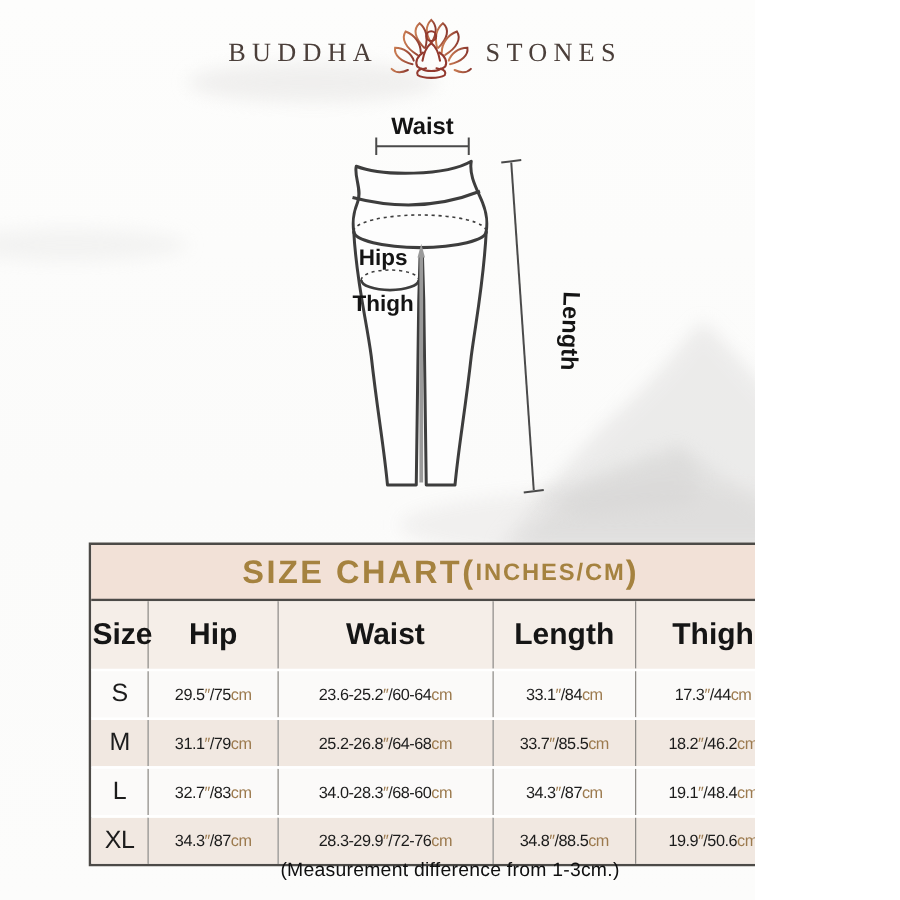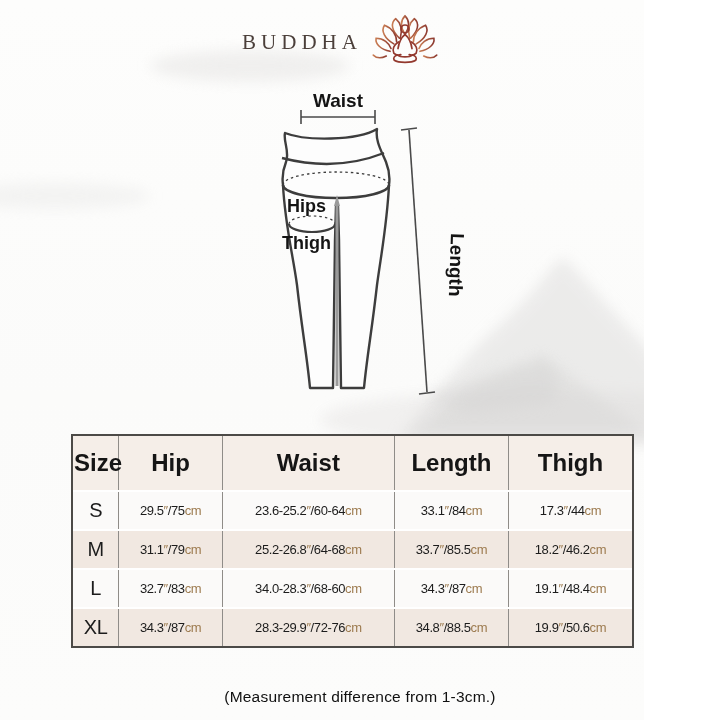--- a/index.html
+++ b/index.html
@@ -1,20 +1,19 @@
 <!DOCTYPE html>
 <html><head>
 <meta charset="utf-8">
 <style>
   html,body{margin:0;padding:0;}
   .page{
     position:relative;width:604px;height:720px;overflow:hidden;
     background:linear-gradient(180deg,#fdfdfc 0%,#fbfbfa 55%,#fcfcfb 100%);
     font-family:"Liberation Sans",sans-serif;
-    padding-left:40px;
   }
   
   .logo-row{
     position:absolute;top:12px;left:0;width:720px;height:60px;
     display:flex;align-items:center;justify-content:center;gap:10px;
     transform:translateX(-20px);
   }
   .brand-word{
     font-family:"Liberation Serif",serif;
     font-size:21px;letter-spacing:5px;color:#4b3f3a;font-weight:500;
@@ -101,20 +100,21 @@
       </g>
       <g fill="none" stroke="#93392e" stroke-width="1.8" stroke-linecap="round">
         <circle cx="35" cy="16" r="4.2"></circle>
         <path d="M35,22 C31,25 28.5,31 27.5,37"></path>
         <path d="M35,22 C39,25 41.5,31 42.5,37"></path>
         <path d="M28,30 C23,33 21,38 23,42 C25,44 28,44.5 30.5,43.5"></path>
         <path d="M42,30 C47,33 49,38 47,42 C45,44 42,44.5 39.5,43.5"></path>
         <path d="M27,44 C23.5,45 22,47 23.5,49.5 C28,52.5 42,52.5 46.5,49.5 C48,47 46.5,45 43,44 C40,46.5 30,46.5 27,44 Z"></path>
       </g>
     </svg>
+    <span class="brand-word">STONES</span>
   </div>
 
   <svg class="diagram-svg" viewBox="0 0 720 720">
 
     <g>
       <path d="M285,133
                C305,141 357,141 377,129
                C375,141 382,152 386,162 C390,172 390,178 389,185
                C387,225 381,255 377,285 C372,330 367,356 364,388
                L341,388 C340,340 340,290 339,240 L338,206
@@ -152,20 +152,25 @@
       <line x1="419" y1="394" x2="435" y2="392"></line>
     </g>
 
     <text class="diagram-label" x="338" y="107" font-size="19" text-anchor="middle">Waist</text>
     <text class="diagram-label" x="287" y="212" font-size="18">Hips</text>
     <text class="diagram-label" x="282" y="249" font-size="18">Thigh</text>
     <text class="diagram-label" font-size="19" transform="translate(451,233) rotate(92)">Length</text>
   </svg>
 
   <div class="chart-panel">
+    <div class="chart-title-band">
+      <span class="title-big">SIZE CHART(</span>
+        <span class="title-small">INCHES/CM</span>
+        <span class="title-big">)</span>
+    </div>
     <table class="size-table">
       <colgroup>
         <col class="c-size">
           <col class="c-hip">
           <col class="c-waist">
           <col class="c-length">
           <col class="c-thigh">
       </colgroup>
       <thead>
         <tr>

